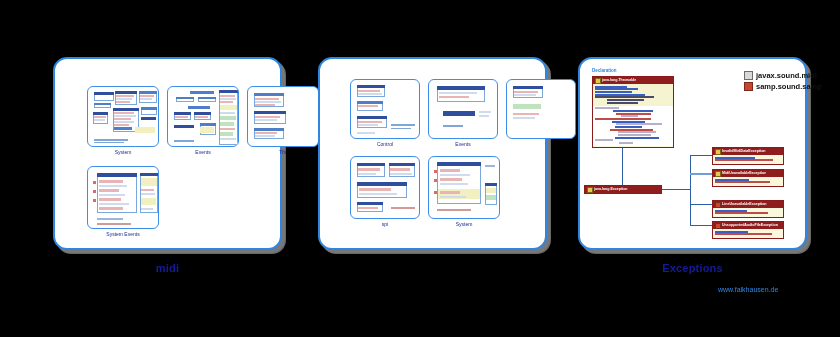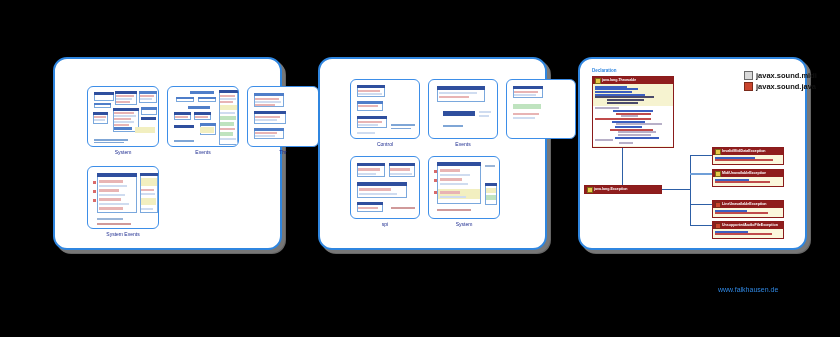--- a/index.html
+++ b/index.html
@@ -179,20 +179,21 @@
       <div class="blob rowr" style="left:53px;top:22px;width:13px;height:1.5px;"></div>
       <div class="blob row" style="left:53px;top:26px;width:14px;height:1.5px;"></div>
       <div class="blob rowy" style="left:53px;top:31px;width:15px;height:7px;"></div>
       <div class="blob row" style="left:53px;top:41px;width:12px;height:1.5px;"></div>
 
       <div class="blob txt" style="left:9px;top:51px;width:26px;height:2px;"></div>
       <div class="blob txtr" style="left:9px;top:56px;width:34px;height:2px;"></div>
     </div>
     <div class="thumb-label" style="left:32px;top:172px;width:72px;">System Events</div>
   </div>
+  <div class="panel-label" style="left:53px;top:262px;width:229px;">midi</div>
 
   <div class="panel" style="left:318px;top:57px;width:229px;height:193px;">
 
     <div class="thumb" style="left:30px;top:20px;width:70px;height:60px;">
       <div class="blob bx" style="left:6px;top:5px;width:28px;height:12px;"></div>
       <div class="blob hdr" style="left:6px;top:5px;width:28px;height:3px;"></div>
       <div class="blob rowr" style="left:7px;top:10px;width:22px;height:1.5px;"></div>
       <div class="blob row" style="left:7px;top:13px;width:24px;height:1.5px;"></div>
       <div class="blob bx" style="left:6px;top:21px;width:26px;height:10px;"></div>
       <div class="blob hdr2" style="left:6px;top:21px;width:26px;height:2.5px;"></div>
@@ -277,21 +278,21 @@
 
     <div class="ex-title" style="left:12px;top:9px;">Declaration</div>
 
     <div class="legend" style="left:140px;top:12px;">
       <div class="legend-row">
         <span class="legend-ic pkg1"></span>
         <span class="legend-tx">javax.sound.midi</span>
       </div>
       <div class="legend-row">
         <span class="legend-ic pkg2"></span>
-        <span class="legend-tx">javax.sound.java</span>
+        <span class="legend-tx">samp.sound.samp</span>
       </div>
     </div>
 
     <div class="uml" style="left:12px;top:17px;width:82px;height:72px;">
       <div class="bar">
         <span class="ic"></span>
         <span class="nm">java.lang.Throwable</span>
       </div>
       <div class="body sect">
         <div class="line blue" style="width:42%"></div>
@@ -372,15 +373,16 @@
       <div class="bar">
         <span class="ic" style="background:#c9452e;border-color:#7a2a1a;"></span>
         <span class="nm">UnsupportedAudioFileException</span>
       </div>
       <div class="body">
         <div class="line blue" style="width:50%"></div>
         <div class="line red" style="width:86%"></div>
       </div>
     </div>
   </div>
+  <div class="panel-label" style="left:578px;top:262px;width:229px;">Exceptions</div>
 
   <div class="watermark" style="left:718px;top:286px;">www.falkhausen.de</div>
 </div>
 
 </body></html>

